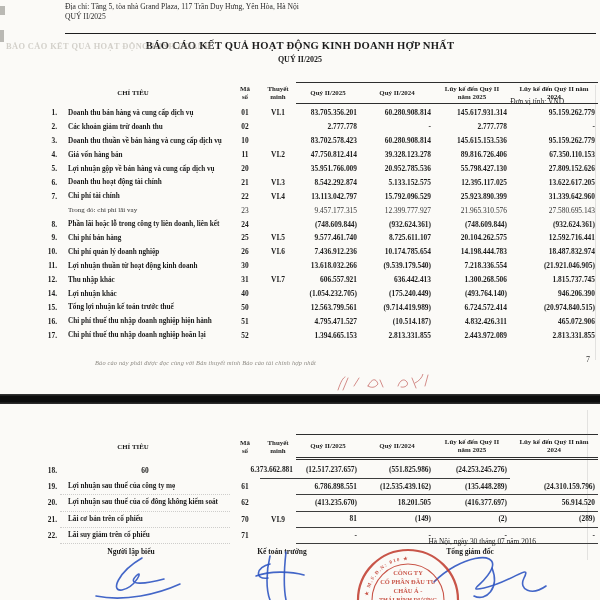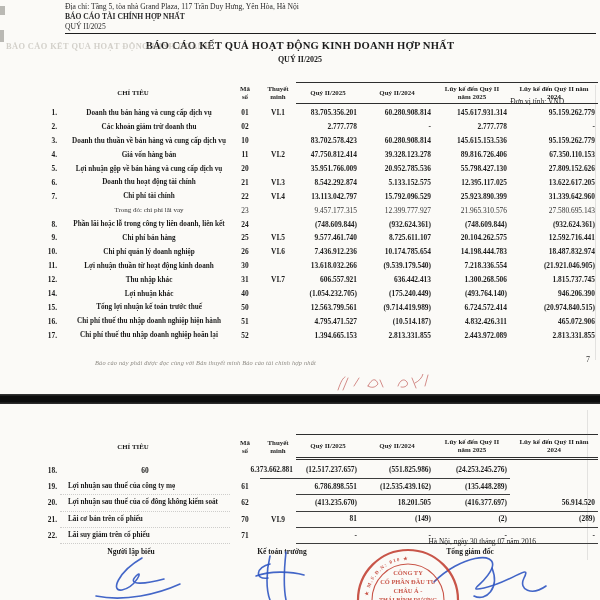--- a/index.html
+++ b/index.html
@@ -35,21 +35,21 @@
   .p2 .thead{height:26px;}
   .hcell{font-weight:700;font-size:6.9px;line-height:8px;display:flex;align-items:center;
     justify-content:center;text-align:center;white-space:pre-line;}
   .hc-chitieu{grid-column:1/3;}
   .nh{border-top:1.1px solid #2e2e2e;border-bottom:1.1px solid #2e2e2e;}
   .p2 .nh{border-bottom:3px double #2e2e2e;}
   .tbody{margin-top:2px;}
   .trow{height:13.9px;align-items:center;font-size:7.4px;font-weight:700;}
   .p2 .trow{height:16.4px;}
   .c-no{text-align:right;padding-right:3px;}
-  .c-label{padding-left:8px;font-size:7.2px;white-space:nowrap;text-align:center;}
+  .c-label{padding-left:8px;font-size:7.2px;white-space:nowrap;}
   .c-ma,.c-tm{text-align:center;}
   .c-v{text-align:right;padding-right:3px;}
   .subrow{font-weight:400;color:#333;}
   .subrow .c-label{font-size:7px;}
   .p2 .c-v{border-bottom:1.2px solid #3d3d3d;height:100%;display:flex;
     align-items:center;justify-content:flex-end;}
   .p2 .c-label{border-bottom:1px dotted rgba(90,90,90,.28);height:100%;
     display:flex;align-items:center;}
 
   
@@ -71,21 +71,20 @@
 </style>
 </head>
 <body>
 
 <div class="page" id="page1">
   <div class="speck" style="left:0;top:6px;width:5px;height:9px;"></div>
   <div class="speck" style="left:0;top:30px;width:4px;height:12px;"></div>
 
   <div class="abs corner">
     <div>Địa chỉ: Tầng 5, tòa nhà Grand Plaza, 117 Trần Duy Hưng, Yên Hòa, Hà Nội</div>
-    <div class="b">BÁO CÁO TÀI CHÍNH HỢP NHẤT</div>
     <div>QUÝ II/2025</div>
   </div>
   <div class="abs toprule"></div>
 
   <div class="abs title">BÁO CÁO KẾT QUẢ HOẠT ĐỘNG KINH DOANH HỢP NHẤT</div>
   <div class="abs ghost">BÁO CÁO KẾT QUẢ HOẠT ĐỘNG KINH DOANH</div>
   <div class="abs subtitle">QUÝ II/2025</div>
   <div class="abs unit">Đơn vị tính: VND</div>
 
   <div class="tbl" id="tbl1">
@@ -315,20 +314,21 @@
           <span class="c-v">(24.253.245.276)</span>
         </div>
         <div class="trow">
           <span class="c-no">19.</span>
           <span class="c-label">Lợi nhuận sau thuế của công ty mẹ</span>
           <span class="c-ma">61</span>
           <span class="c-tm"></span>
           <span class="c-v">6.786.898.551</span>
           <span class="c-v">(12.535.439.162)</span>
           <span class="c-v">(135.448.289)</span>
+          <span class="c-v">(24.310.159.796)</span>
         </div>
         <div class="trow">
           <span class="c-no">20.</span>
           <span class="c-label">Lợi nhuận sau thuế của cổ đông không kiểm soát</span>
           <span class="c-ma">62</span>
           <span class="c-tm"></span>
           <span class="c-v">(413.235.670)</span>
           <span class="c-v">18.201.505</span>
           <span class="c-v">(416.377.697)</span>
           <span class="c-v">56.914.520</span>

